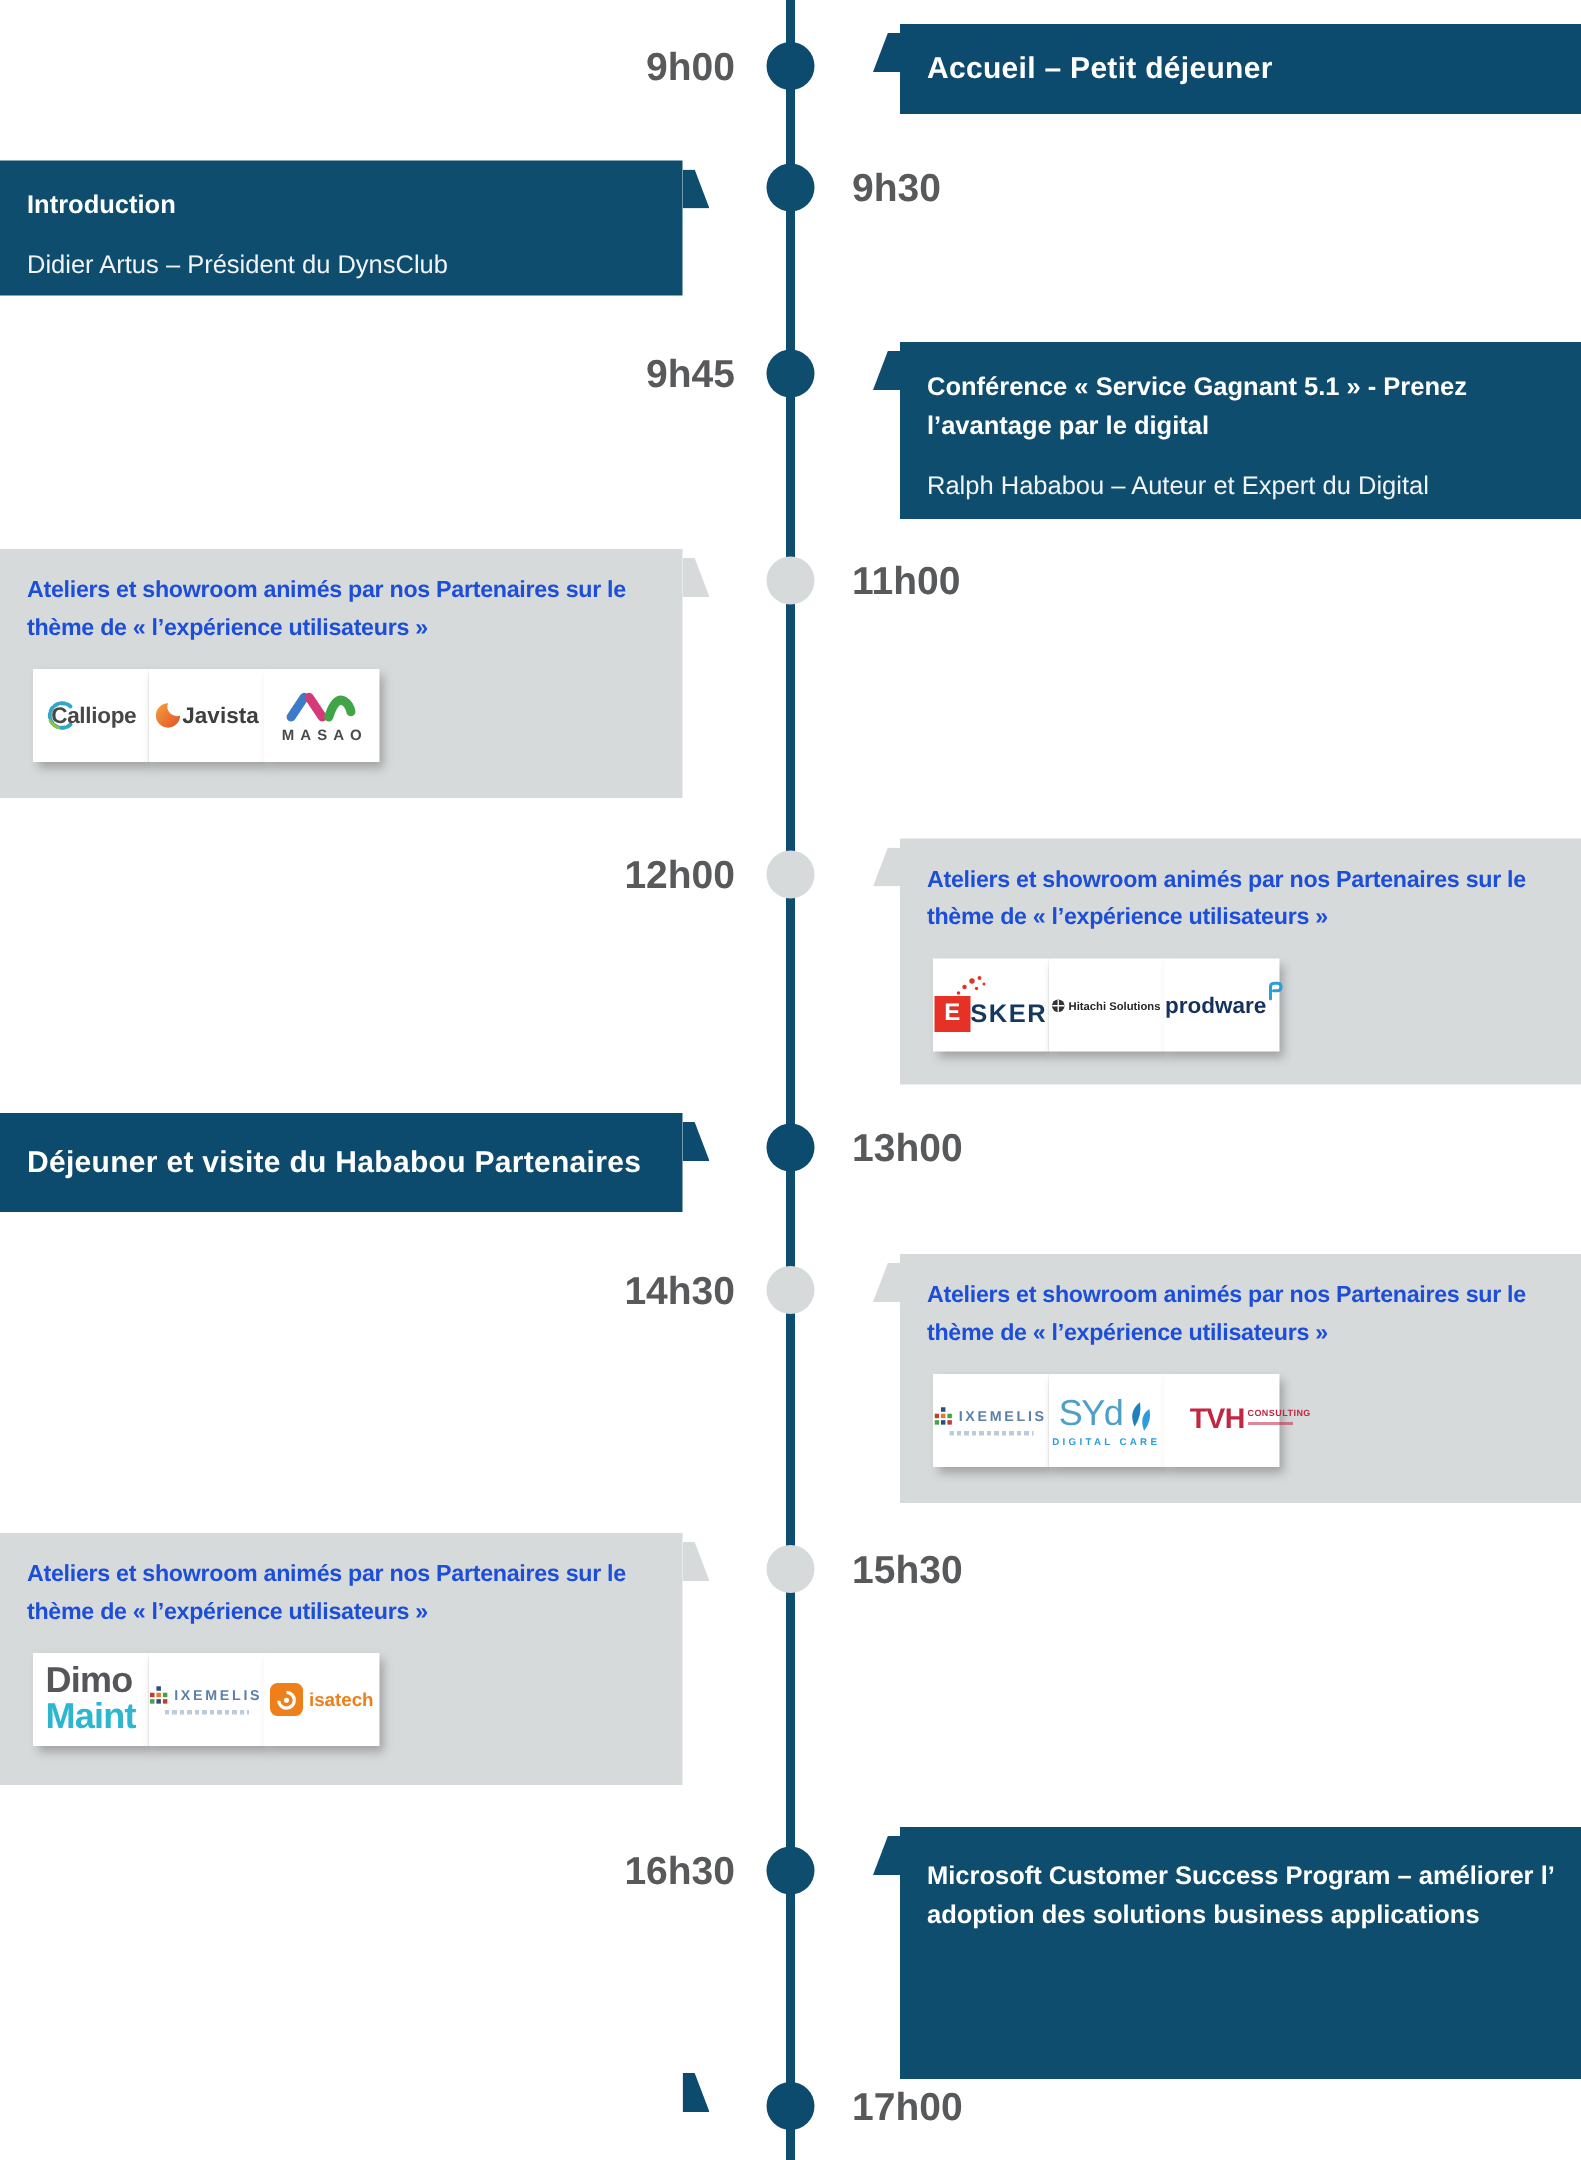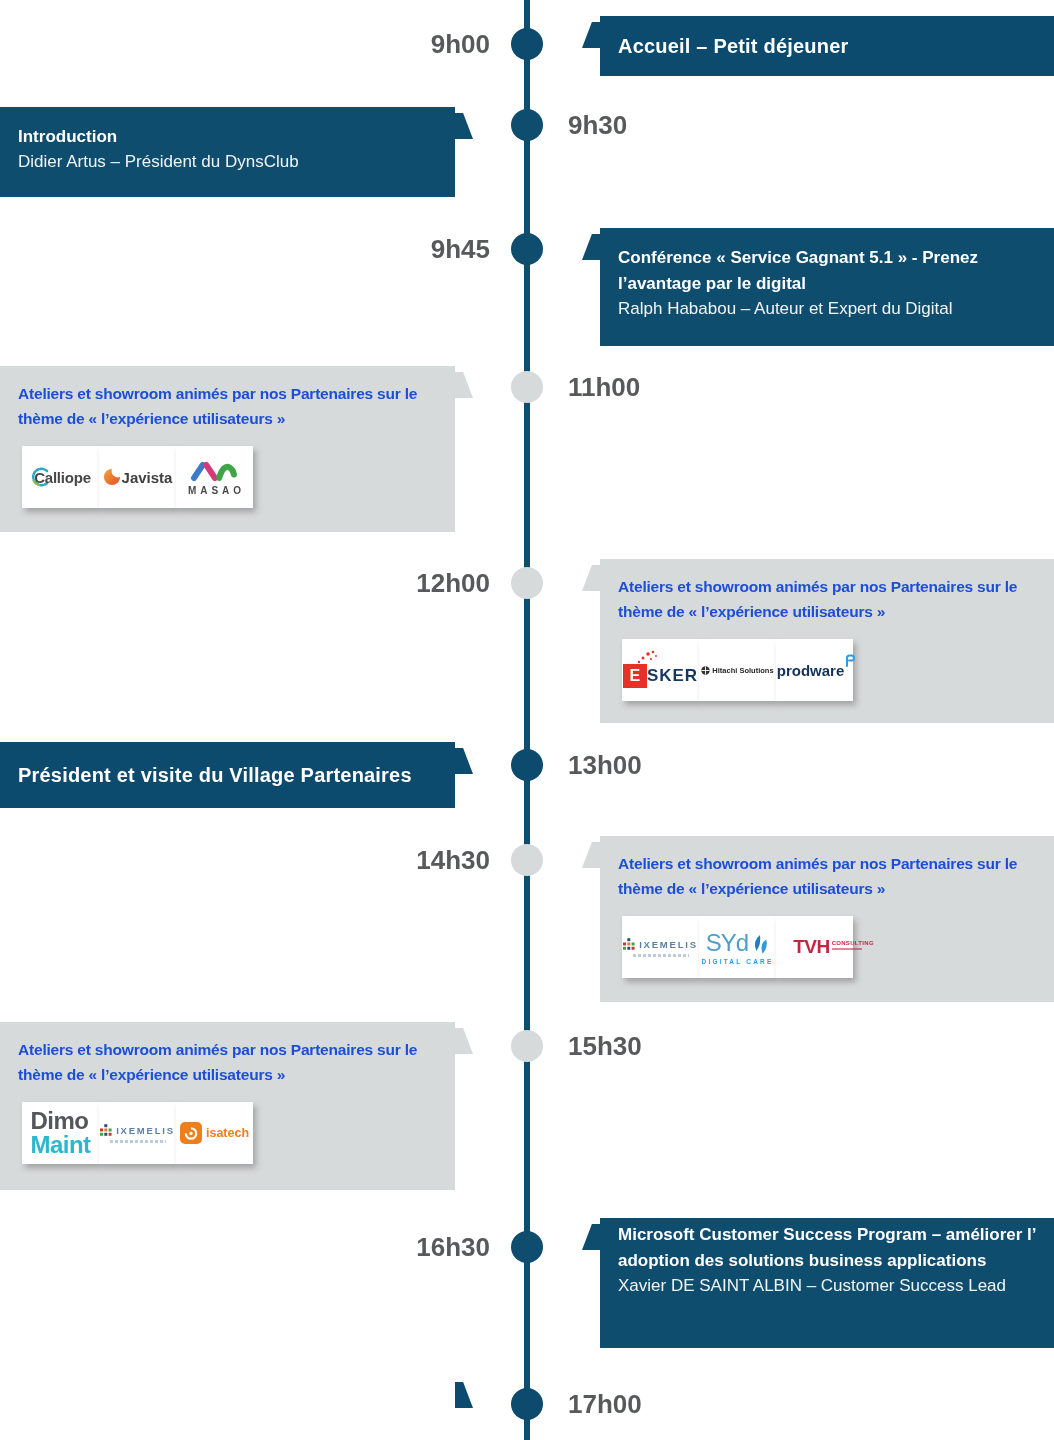--- a/index.html
+++ b/index.html
@@ -18,21 +18,21 @@
   .ptr{position:absolute;width:18px;height:26px;z-index:2;}
   .ptr-r{left:582px;clip-path:polygon(100% 0,55% 0,0 100%,100% 100%);}
   .ptr-l{left:455px;clip-path:polygon(0 0,45% 0,100% 100%,0 100%);}
   .box{position:absolute;box-sizing:border-box;}
   .box.left{left:0;width:455px;}
   .box.right{left:600px;width:454px;}
   .redbox{display:flex;align-items:center;padding:0 18px;}
   .redbox .bt{color:#fff;font-size:20px;font-weight:700;letter-spacing:.2px;}
   .bluebox{padding:17px 18px;color:#fff;}
   .bluebox .bt{font-size:17px;font-weight:700;line-height:26px;}
-  .bluebox .bs{font-size:17px;color:#F0F4F6;line-height:24px;}
+  .bluebox .bs{font-size:17px;margin-top:15px;color:#F0F4F6;line-height:24px;}
   .graybox{padding:15px 16px 0 18px;}
   .graybox .bt{font-size:15.5px;letter-spacing:-0.2px;font-weight:700;line-height:25px;color:#1d4ed8;}
   .logos{display:flex;justify-content:flex-start;align-items:center;margin-top:15px;padding:0 4px;}
   .card{width:77px;height:62px;background:#fff;box-shadow:3px 4px 6px rgba(80,80,80,.40);
         display:flex;align-items:center;justify-content:center;flex:0 0 auto;}
   
   .calliope{display:flex;align-items:center;}
   .calliope svg{flex:0 0 auto;}
   .calliope .txt{font-size:15px;font-weight:700;color:#474747;margin-left:-18px;letter-spacing:-0.2px;}
   .javista{display:flex;align-items:center;gap:1px;}
@@ -195,21 +195,21 @@
         </div>
       </div>
     </div>
   </div>
 
   <div>
     <div class="time tl" style="top:749px">13h00</div>
     <div class="dot c-red" style="top:749px"></div>
     <div class="ptr ptr-l c-red" style="top:748px"></div>
     <div class="box left c-red redbox" style="top:742px;height:66px">
-      <div class="bt">Président et visite du Village Partenaires</div>
+      <div class="bt">Déjeuner et visite du Hababou Partenaires</div>
     </div>
   </div>
 
   <div>
     <div class="time tr" style="top:844px">14h30</div>
     <div class="dot c-gray" style="top:844px"></div>
     <div class="ptr ptr-r c-gray" style="top:842px"></div>
     <div class="box right c-gray graybox" style="top:836px;height:166px">
       <div class="bt">Ateliers et showroom animés par nos Partenaires sur le thème de « l’expérience utilisateurs »</div>
       <div class="logos">
@@ -297,23 +297,22 @@
           </div>
         </div>
       </div>
     </div>
   </div>
 
   <div>
     <div class="time tr" style="top:1231px">16h30</div>
     <div class="dot c-blue" style="top:1231px"></div>
     <div class="ptr ptr-r c-blue" style="top:1224px"></div>
-    <div class="box right c-blue bluebox" style="top:1218px;height:130px;padding-top:4px">
+    <div class="box right c-blue bluebox" style="top:1218px;height:168px;padding-top:20px">
       <div class="bt">Microsoft Customer Success Program – améliorer l’ adoption des solutions business applications</div>
-      <div class="bs">Xavier DE SAINT ALBIN – Customer Success Lead</div>
     </div>
   </div>
 
   <div>
     <div class="time tl" style="top:1388px">17h00</div>
     <div class="dot c-red" style="top:1388px"></div>
     <div class="ptr ptr-l c-red" style="top:1382px"></div>
     <div class="box left c-red redbox" style="top:1444px;height:64px">
       <div class="bt">Cocktail</div>
     </div>

